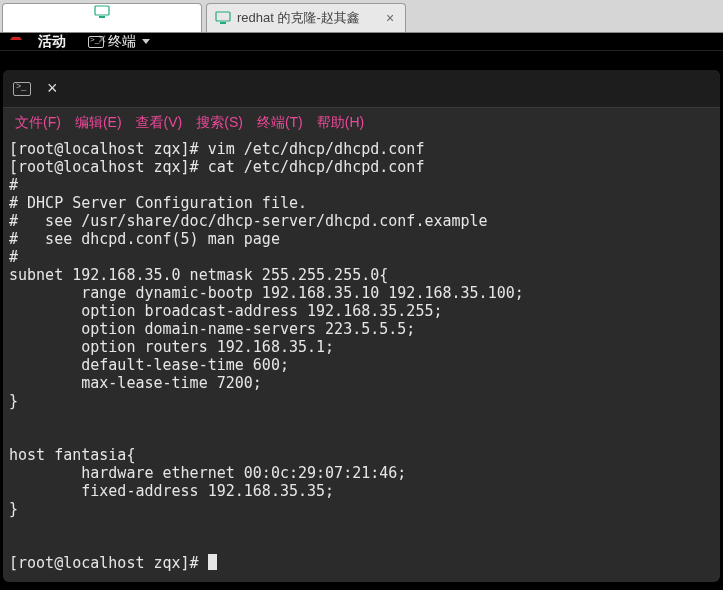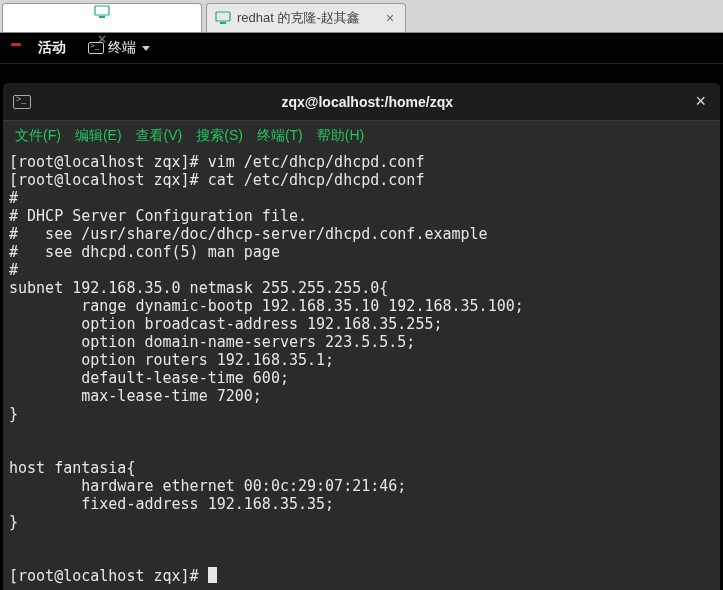--- a/index.html
+++ b/index.html
@@ -45,21 +45,21 @@
   .tab-label { flex: 1; white-space: nowrap; overflow: hidden; text-overflow: ellipsis; }
   .tab-close {
     width: 14px; height: 14px;
     color: #666;
     font-size: 14px;
     line-height: 14px;
     text-align: center;
     cursor: pointer;
   }
   .gnome-top {
-    height: 31px;
+    height: 18px;
     background: #000;
     display: flex;
     align-items: center;
     padding: 0 8px;
     gap: 14px;
     color: #eee;
     font-size: 14px;
     border-bottom: 1px solid #222;
   }
   .gnome-top .fedora {
@@ -124,21 +124,21 @@
     cursor: pointer;
     padding: 0 4px;
   }
   .term-menubar {
     height: 30px;
     background: #2b2b2b;
     display: flex;
     align-items: center;
     gap: 14px;
     padding: 4px 12px;
-    color: #22c55e;
+    color: #ec4899;
     font-size: 14px;
   }
   .term-menubar span { cursor: pointer; }
   .term-body {
     padding: 2px 0 10px 6px;
     font-family: "DejaVu Sans Mono", Menlo, Consolas, monospace;
     font-size: 15px;
     line-height: 18px;
     color: #e6e6e6;
     white-space: pre;
@@ -188,21 +188,20 @@
   <span class="term-launcher">
     <span class="term-icon-top"></span>
     <span>终端</span>
     <span class="caret-down"></span>
   </span>
 </div>
 
 <div class="term-window">
   <div class="term-titlebar">
     <span class="term-title-icon"></span>
-    <span class="term-title-text">zqx@localhost:/home/zqx</span>
     <span class="term-title-close">×</span>
   </div>
   <div class="term-menubar">
     <span>文件(F)</span>
     <span>编辑(E)</span>
     <span>查看(V)</span>
     <span>搜索(S)</span>
     <span>终端(T)</span>
     <span>帮助(H)</span>
   </div>

